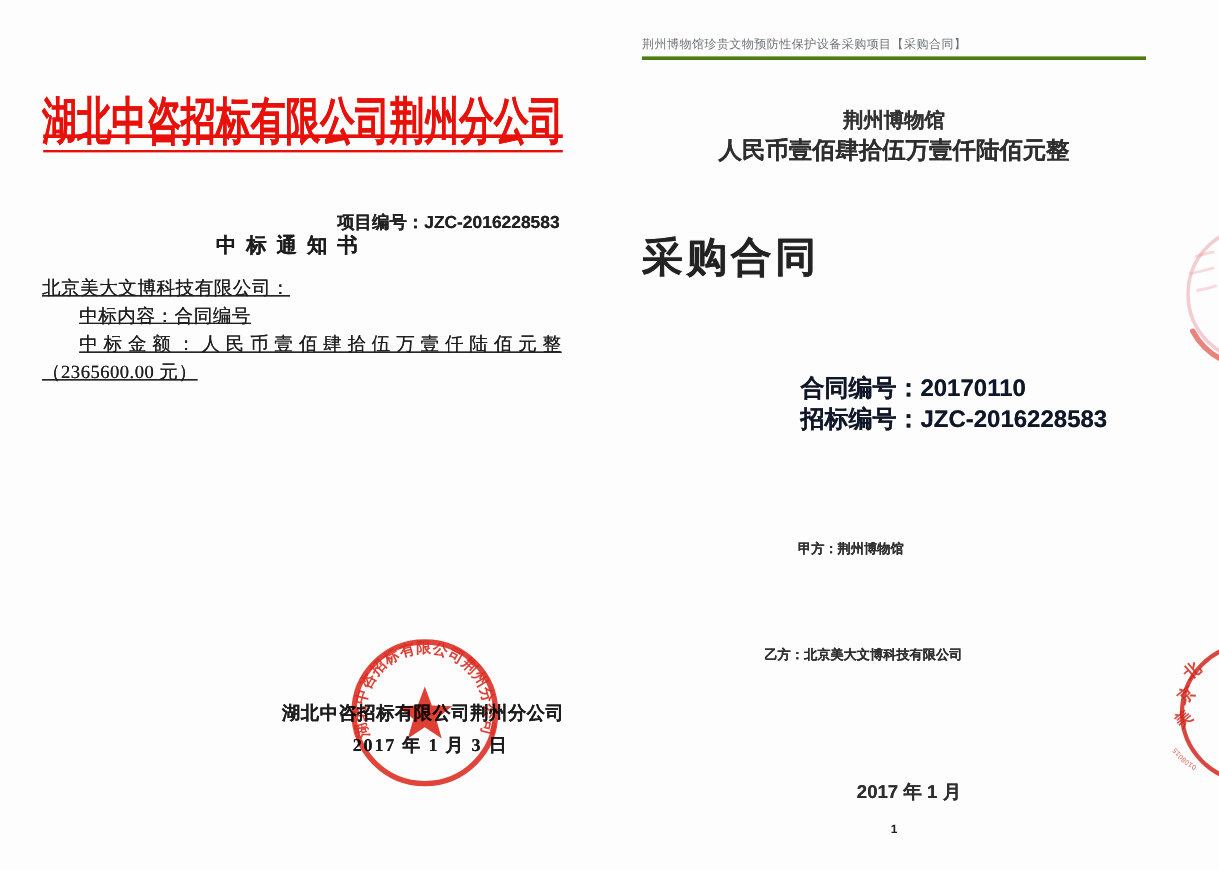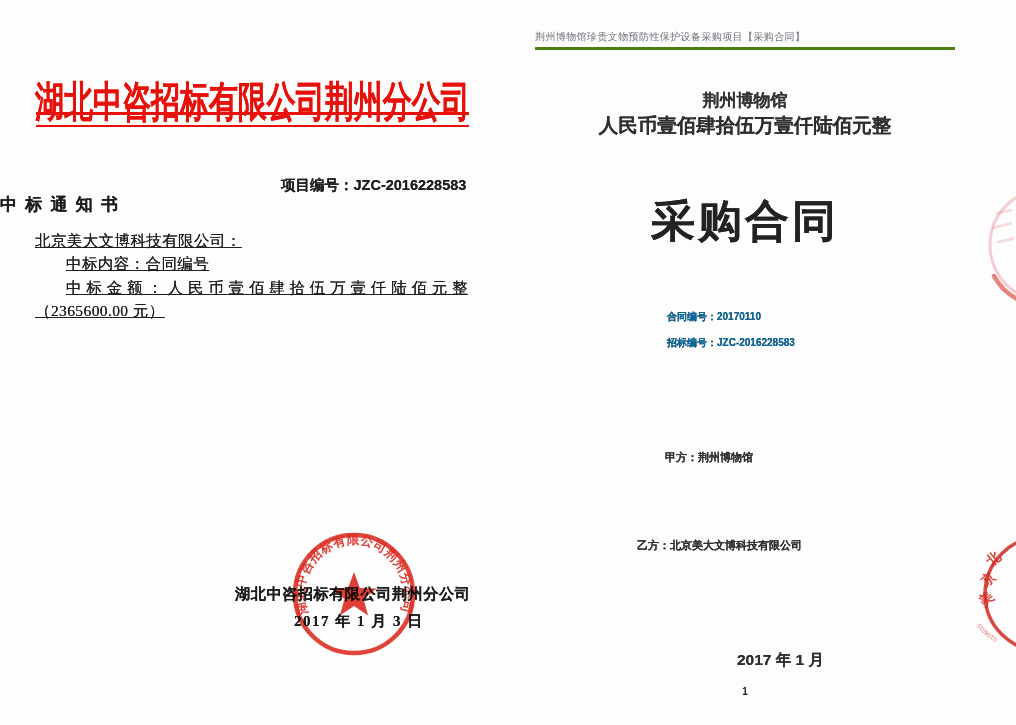--- a/index.html
+++ b/index.html
@@ -10,21 +10,21 @@
   .abs{position:absolute;}
 
   
   .letterhead{
     left:35px;top:52px;font-size:42px;line-height:44px;font-weight:bold;
     color:#e8110a;white-space:nowrap;transform:scaleX(.69);transform-origin:0 0;
     text-shadow:0 0 .5px #e8110a;
   }
   .double-rule{left:36px;top:112px;width:433px;height:10px;
     border-top:3px solid #e8110a;border-bottom:2px solid #e8110a;}
-  .doc-title{left:0;top:145px;width:480px;font-size:17px;
+  .doc-title{left:0;top:145px;width:480px;text-align:center;font-size:17px;
     font-weight:bold;color:#1c1c1c;letter-spacing:2px;text-shadow:0 0 .3px #1c1c1c;margin-top:48px;}
   .project-no{left:281px;top:176px;font-size:14.5px;color:#222;font-weight:bold;
     text-shadow:0 0 .3px #222;}
   .project-no .num{font-family:"Liberation Sans","DejaVu Sans",sans-serif;font-weight:bold;}
   .body-text{left:35px;top:229px;width:433px;font-size:15.5px;line-height:23.45px;
     color:#1f1f1f;text-align:justify;text-shadow:0 0 .35px #1f1f1f;letter-spacing:.4px;}
   .body-text p{margin:0;text-indent:2em;text-decoration:underline;}
   .body-text .salutation{text-indent:0;}
   .sign-company{left:235px;top:584px;font-size:15.2px;color:#1d1d1d;font-weight:bold;
     letter-spacing:.5px;text-shadow:0 0 .3px #1d1d1d;}
@@ -34,30 +34,30 @@
 
   
   .sans{font-family:"Liberation Sans","DejaVu Sans",sans-serif;}
   .running-header{left:535px;top:30px;width:420px;border-bottom:3px solid #4d7c0f;
     padding-bottom:3px;font-size:10px;color:#6e737a;letter-spacing:.4px;
     filter:blur(.3px);}
   .r-org{left:535px;top:89px;width:420px;text-align:center;font-size:17px;
     font-weight:bold;color:#333;text-shadow:0 0 .5px #444;}
   .r-project{left:535px;top:112px;width:420px;text-align:center;font-size:19.5px;
     font-weight:bold;color:#2e2e2e;text-shadow:0 0 .5px #3a3a3a;}
-  .r-title{left:535px;top:192px;width:420px;text-align:center;font-size:44px;
+  .r-title{left:535px;top:192px;width:420px;text-align:left;font-size:34px;
     font-weight:bold;color:#222;letter-spacing:3px;text-shadow:0 0 .6px #2a2a2a;}
-  .r-line{font-size:10px;font-weight:bold;color:#0369a1;text-shadow:0 0 .5px #3d3d3d;}
+  .r-line{font-size:20px;font-weight:bold;color:#0f172a;text-shadow:0 0 .5px #3d3d3d;}
   .r-contract{left:667px;top:310px;}
   .r-tender{left:667px;top:336px;}
   .r-party{font-size:11px;font-weight:bold;color:#303030;text-shadow:0 0 .5px #3a3a3a;}
   .r-party-a{left:665px;top:450px;}
   .r-party-b{left:637px;top:538px;}
   .r-date{left:714px;top:650px;font-size:15.5px;font-weight:bold;color:#2e2e2e;
-    text-shadow:0 0 .5px #3a3a3a;margin-left:23px;}
+    text-shadow:0 0 .5px #3a3a3a;}
   .r-pageno{left:735px;top:686px;width:20px;text-align:center;font-size:10px;
     font-weight:bold;color:#222;}
   .stamp-tr,.stamp-br{mix-blend-mode:multiply;}
   .stamp-tr{right:0;top:178px;}
   .stamp-br{right:0;top:512px;filter:blur(.2px);}
 </style>
 </head>
 <body>
 
 <div class="canvas">

